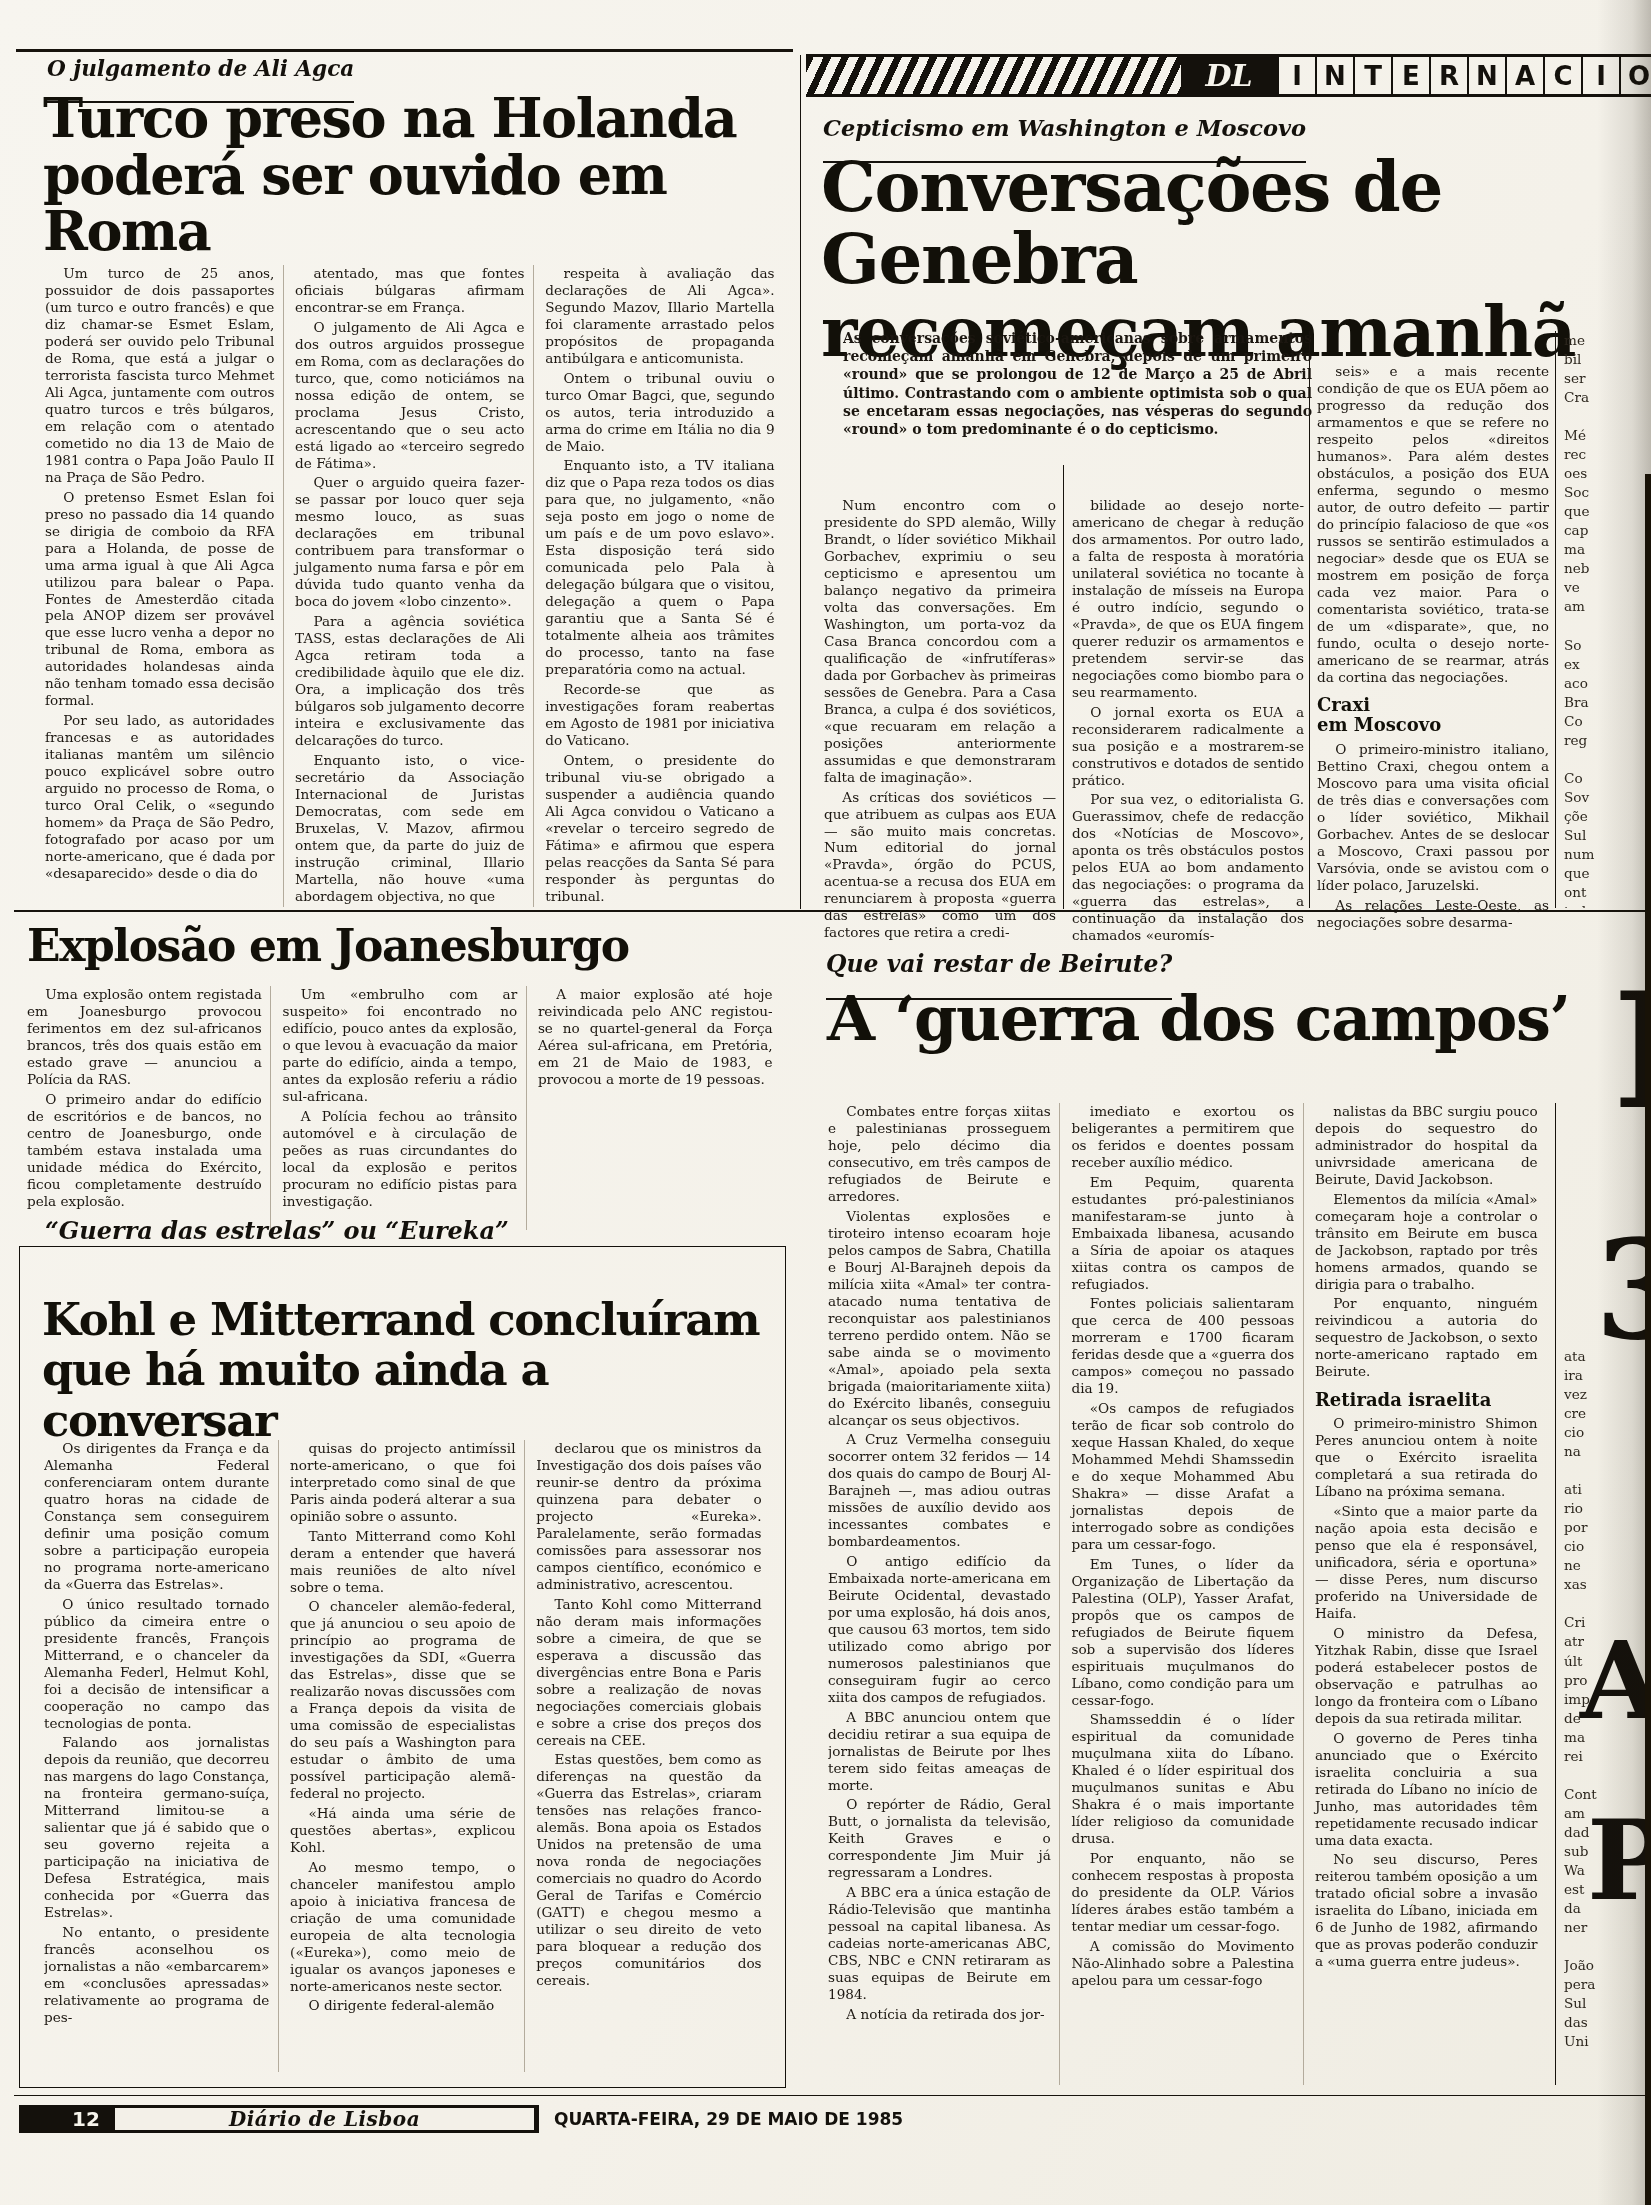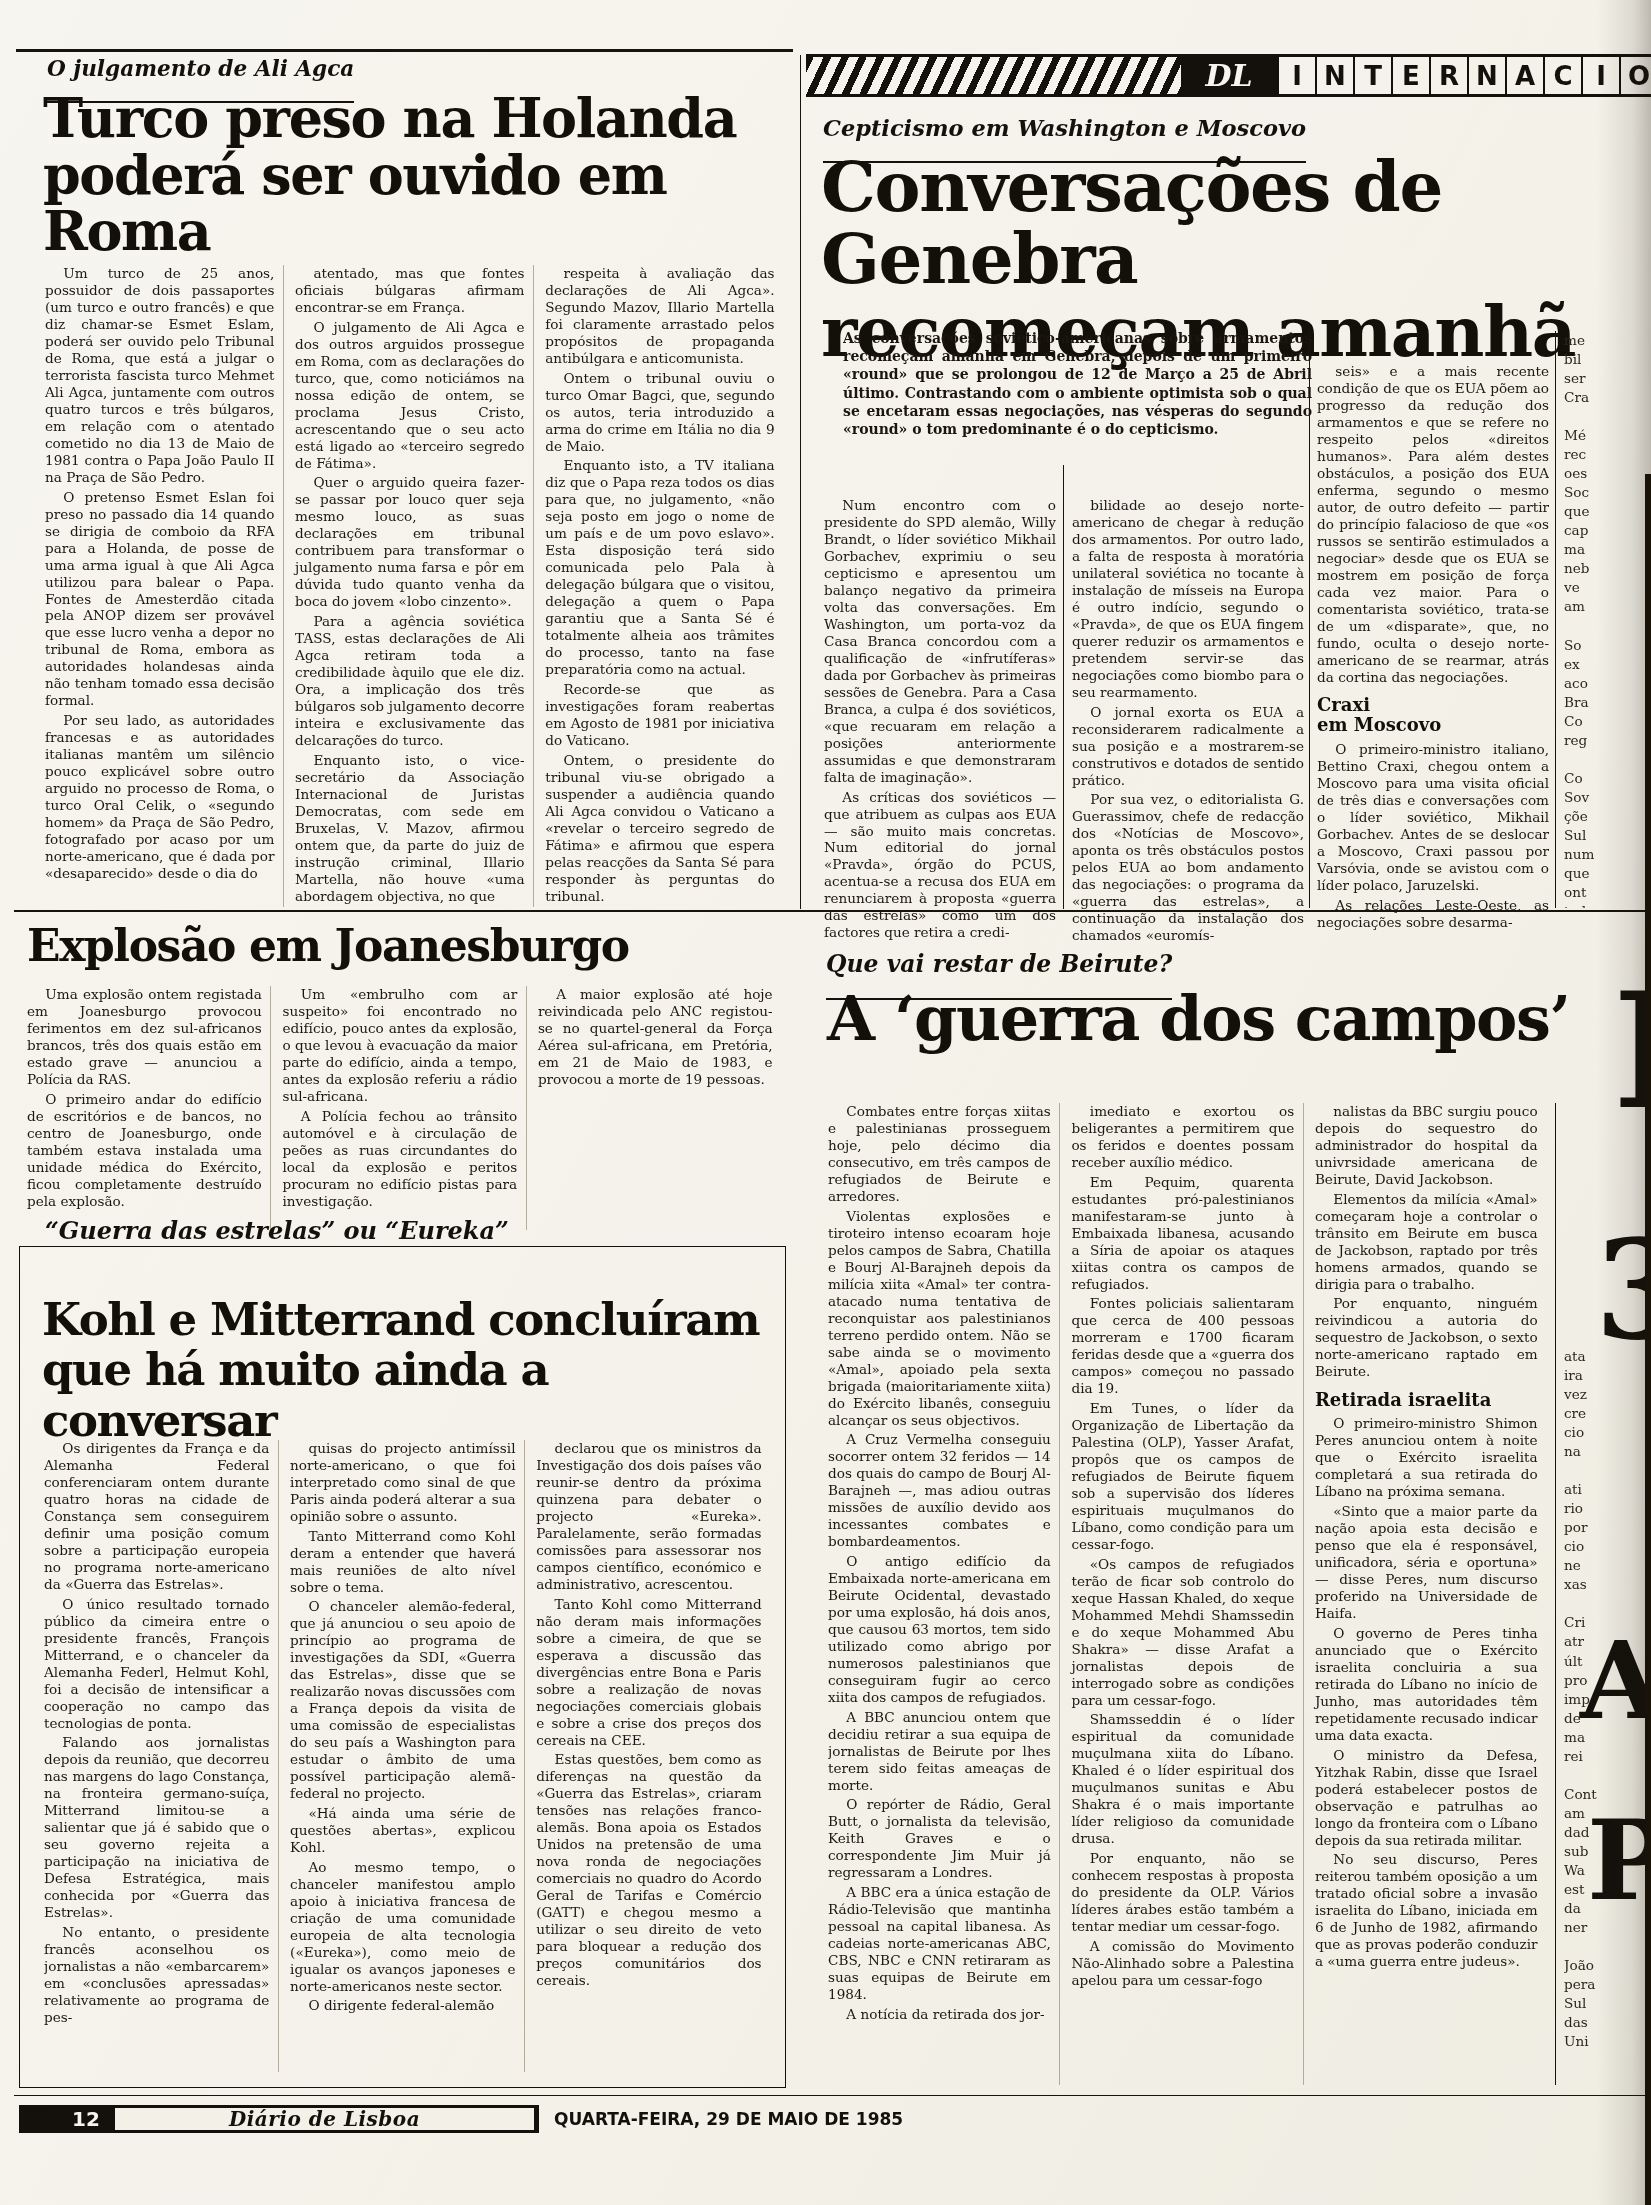--- a/index.html
+++ b/index.html
@@ -208,35 +208,35 @@
         <p>O antigo edifício da Embaixada norte-americana em Beirute Ocidental, devastado por uma explosão, há dois anos, que causou 63 mortos, tem sido utilizado como abrigo por numerosos palestinianos que conseguiram fugir ao cerco xiita dos campos de refugiados.</p>
         <p>A BBC anunciou ontem que decidiu retirar a sua equipa de jornalistas de Beirute por lhes terem sido feitas ameaças de morte.</p>
         <p>O repórter de Rádio, Geral Butt, o jornalista da televisão, Keith Graves e o correspondente Jim Muir já regressaram a Londres.</p>
         <p>A BBC era a única estação de Rádio-Televisão que mantinha pessoal na capital libanesa. As cadeias norte-americanas ABC, CBS, NBC e CNN retiraram as suas equipas de Beirute em 1984.</p>
         <p>A notícia da retirada dos jor-</p>
       </div>
     <div class="article-col">
         <p>imediato e exortou os beligerantes a permitirem que os feridos e doentes possam receber auxílio médico.</p>
         <p>Em Pequim, quarenta estudantes pró-palestinianos manifestaram-se junto à Embaixada libanesa, acusando a Síria de apoiar os ataques xiitas contra os campos de refugiados.</p>
         <p>Fontes policiais salientaram que cerca de 400 pessoas morreram e 1700 ficaram feridas desde que a «guerra dos campos» começou no passado dia 19.</p>
+        <p>«Os campos de refugiados terão de ficar sob controlo do xeque Hassan Khaled, do xeque Mohammed Mehdi Shamssedin e do xeque Mohammed Abu Shakra» — disse Arafat a jornalistas depois de interrogado sobre as condições para um cessar-fogo.</p>
         <p>Em Tunes, o líder da Organização de Libertação da Palestina (OLP), Yasser Arafat, propôs que os campos de refugiados de Beirute fiquem sob a supervisão dos líderes espirituais muçulmanos do Líbano, como condição para um cessar-fogo.</p>
-        <p>«Os campos de refugiados terão de ficar sob controlo do xeque Hassan Khaled, do xeque Mohammed Mehdi Shamssedin e do xeque Mohammed Abu Shakra» — disse Arafat a jornalistas depois de interrogado sobre as condições para um cessar-fogo.</p>
         <p>Shamsseddin é o líder espiritual da comunidade muçulmana xiita do Líbano. Khaled é o líder espiritual dos muçulmanos sunitas e Abu Shakra é o mais importante líder religioso da comunidade drusa.</p>
         <p>Por enquanto, não se conhecem respostas à proposta do presidente da OLP. Vários líderes árabes estão também a tentar mediar um cessar-fogo.</p>
         <p>A comissão do Movimento Não-Alinhado sobre a Palestina apelou para um cessar-fogo</p>
       </div>
     <div class="article-col">
         <p>nalistas da BBC surgiu pouco depois do sequestro do administrador do hospital da univrsidade americana de Beirute, David Jackobson.</p>
         <p>Elementos da milícia «Amal» começaram hoje a controlar o trânsito em Beirute em busca de Jackobson, raptado por três homens armados, quando se dirigia para o trabalho.</p>
         <p>Por enquanto, ninguém reivindicou a autoria do sequestro de Jackobson, o sexto norte-americano raptado em Beirute.</p>
         <p class="subhead">Retirada israelita</p>
         <p>O primeiro-ministro Shimon Peres anunciou ontem à noite que o Exército israelita completará a sua retirada do Líbano na próxima semana.</p>
         <p>«Sinto que a maior parte da nação apoia esta decisão e penso que ela é responsável, unificadora, séria e oportuna» — disse Peres, num discurso proferido na Universidade de Haifa.</p>
+        <p>O ministro da Defesa, Yitzhak Rabin, disse que Israel poderá estabelecer postos de observação e patrulhas ao longo da fronteira com o Líbano depois da sua retirada militar.</p>
         <p>O governo de Peres tinha anunciado que o Exército israelita concluiria a sua retirada do Líbano no início de Junho, mas autoridades têm repetidamente recusado indicar uma data exacta.</p>
-        <p>O ministro da Defesa, Yitzhak Rabin, disse que Israel poderá estabelecer postos de observação e patrulhas ao longo da fronteira com o Líbano depois da sua retirada militar.</p>
         <p>No seu discurso, Peres reiterou também oposição a um tratado oficial sobre a invasão israelita do Líbano, iniciada em 6 de Junho de 1982, afirmando que as provas poderão conduzir a «uma guerra entre judeus».</p>
       </div>
   </div>
   <div class="vrule" style="left:1555px;top:1103px;width:0.9px;height:982px"></div>
   <div class="frag" style="left: 1564px; top: 1347px; width: 84px; height: 727px; white-space: pre-line;">ata
 ira
 vez
 cre
 cio
 na

